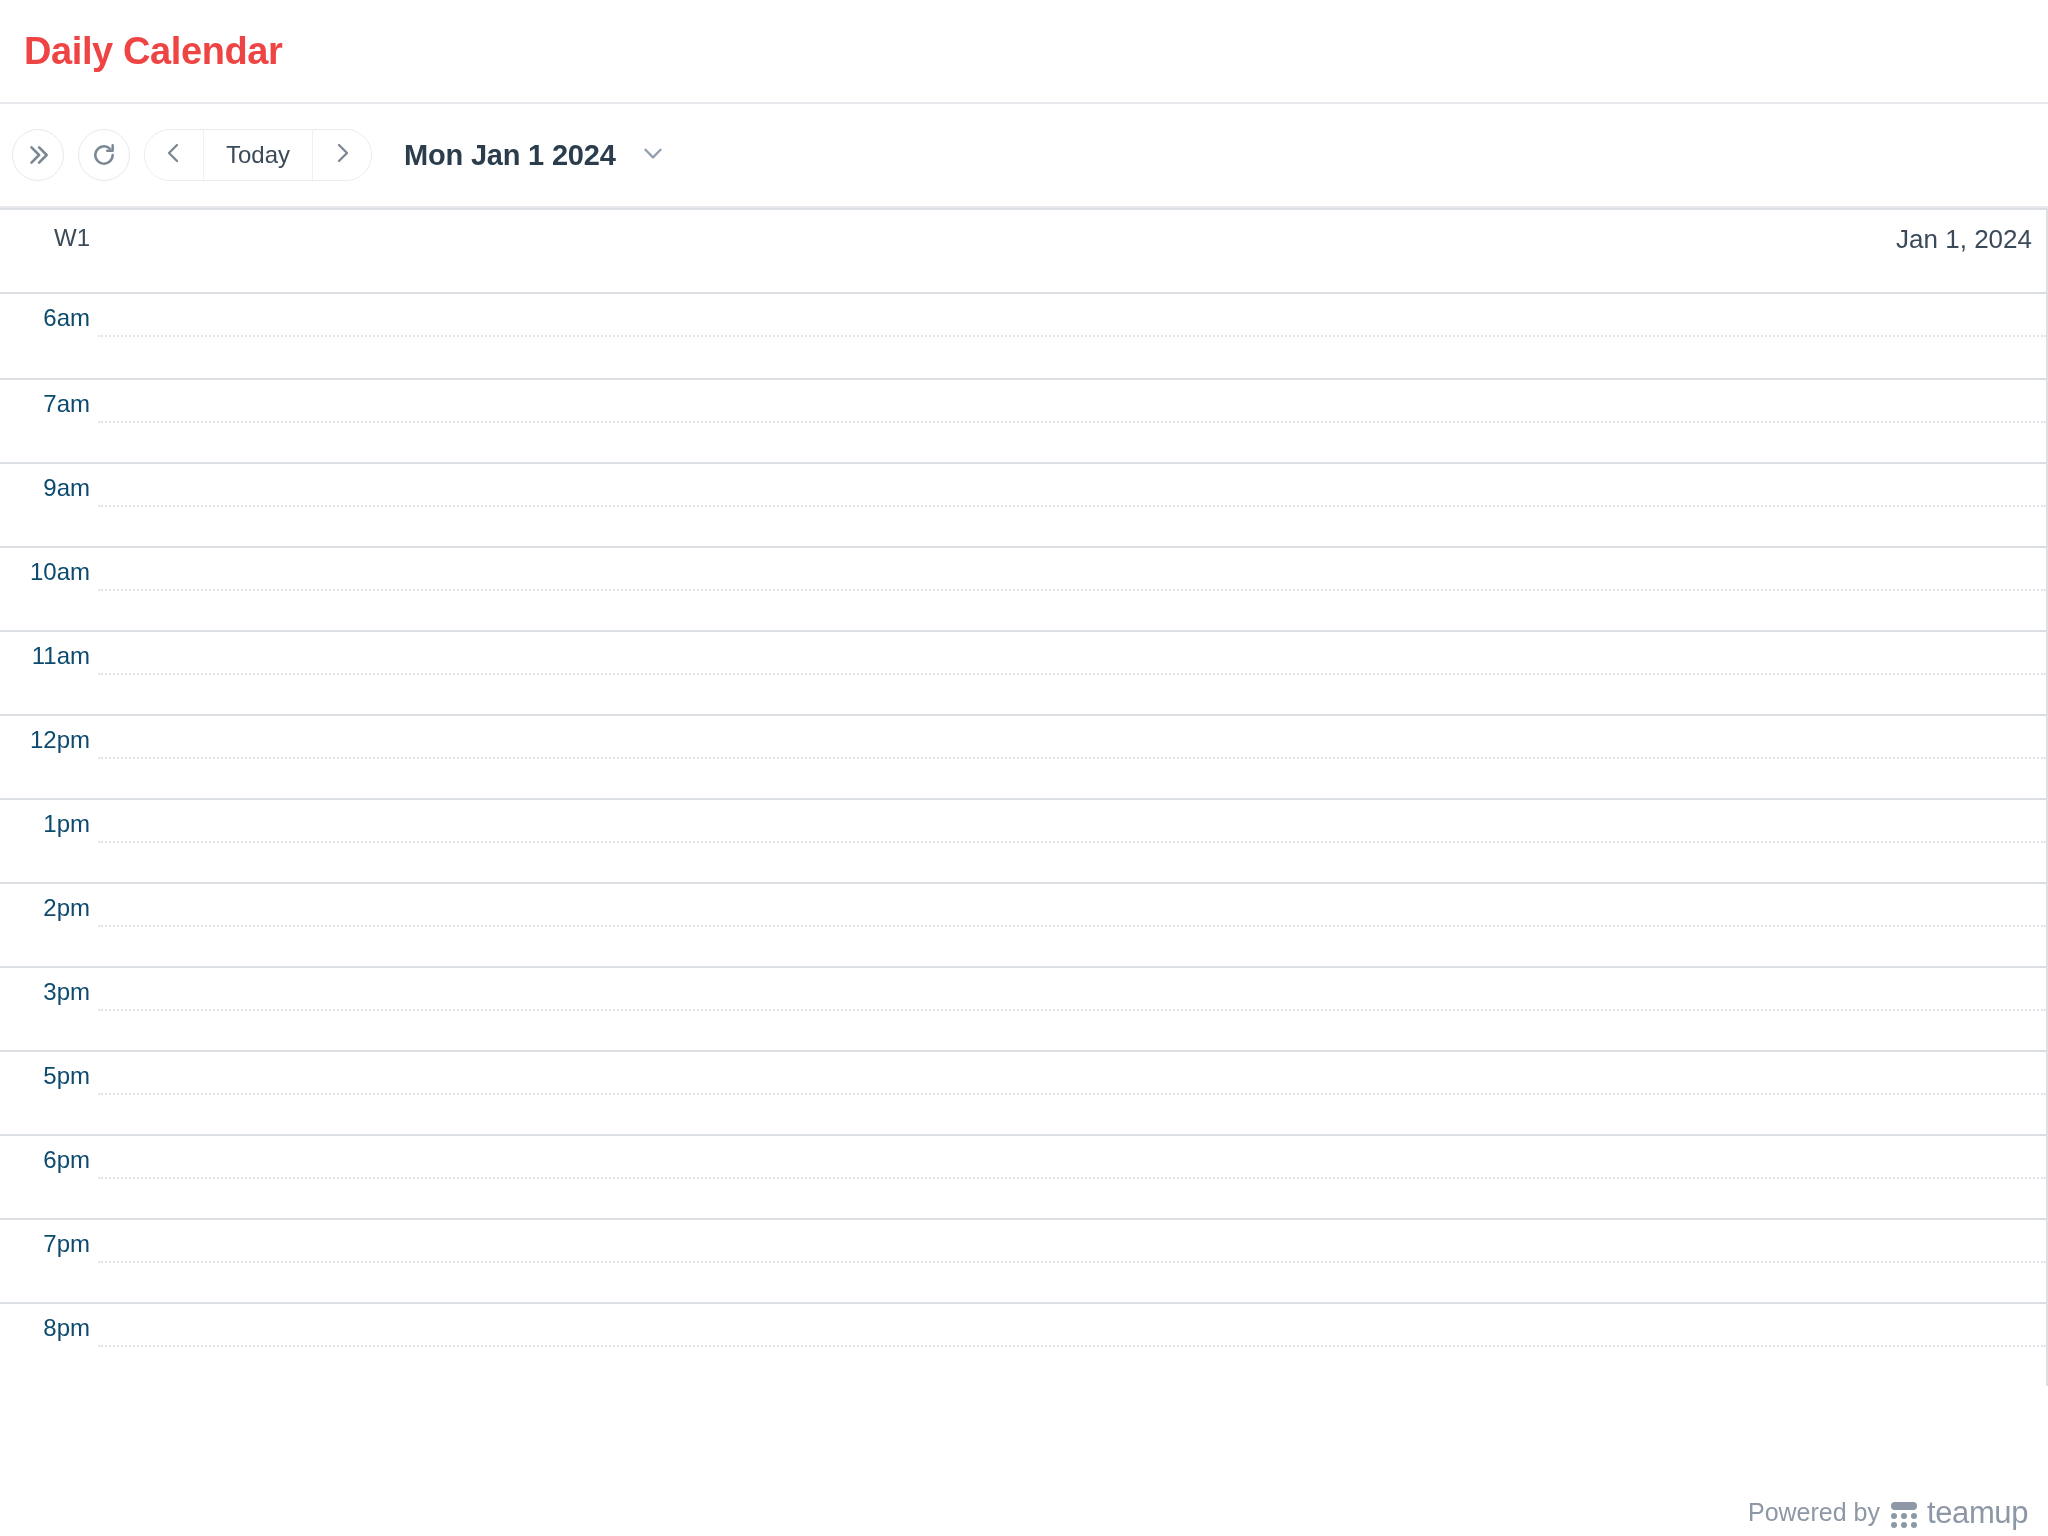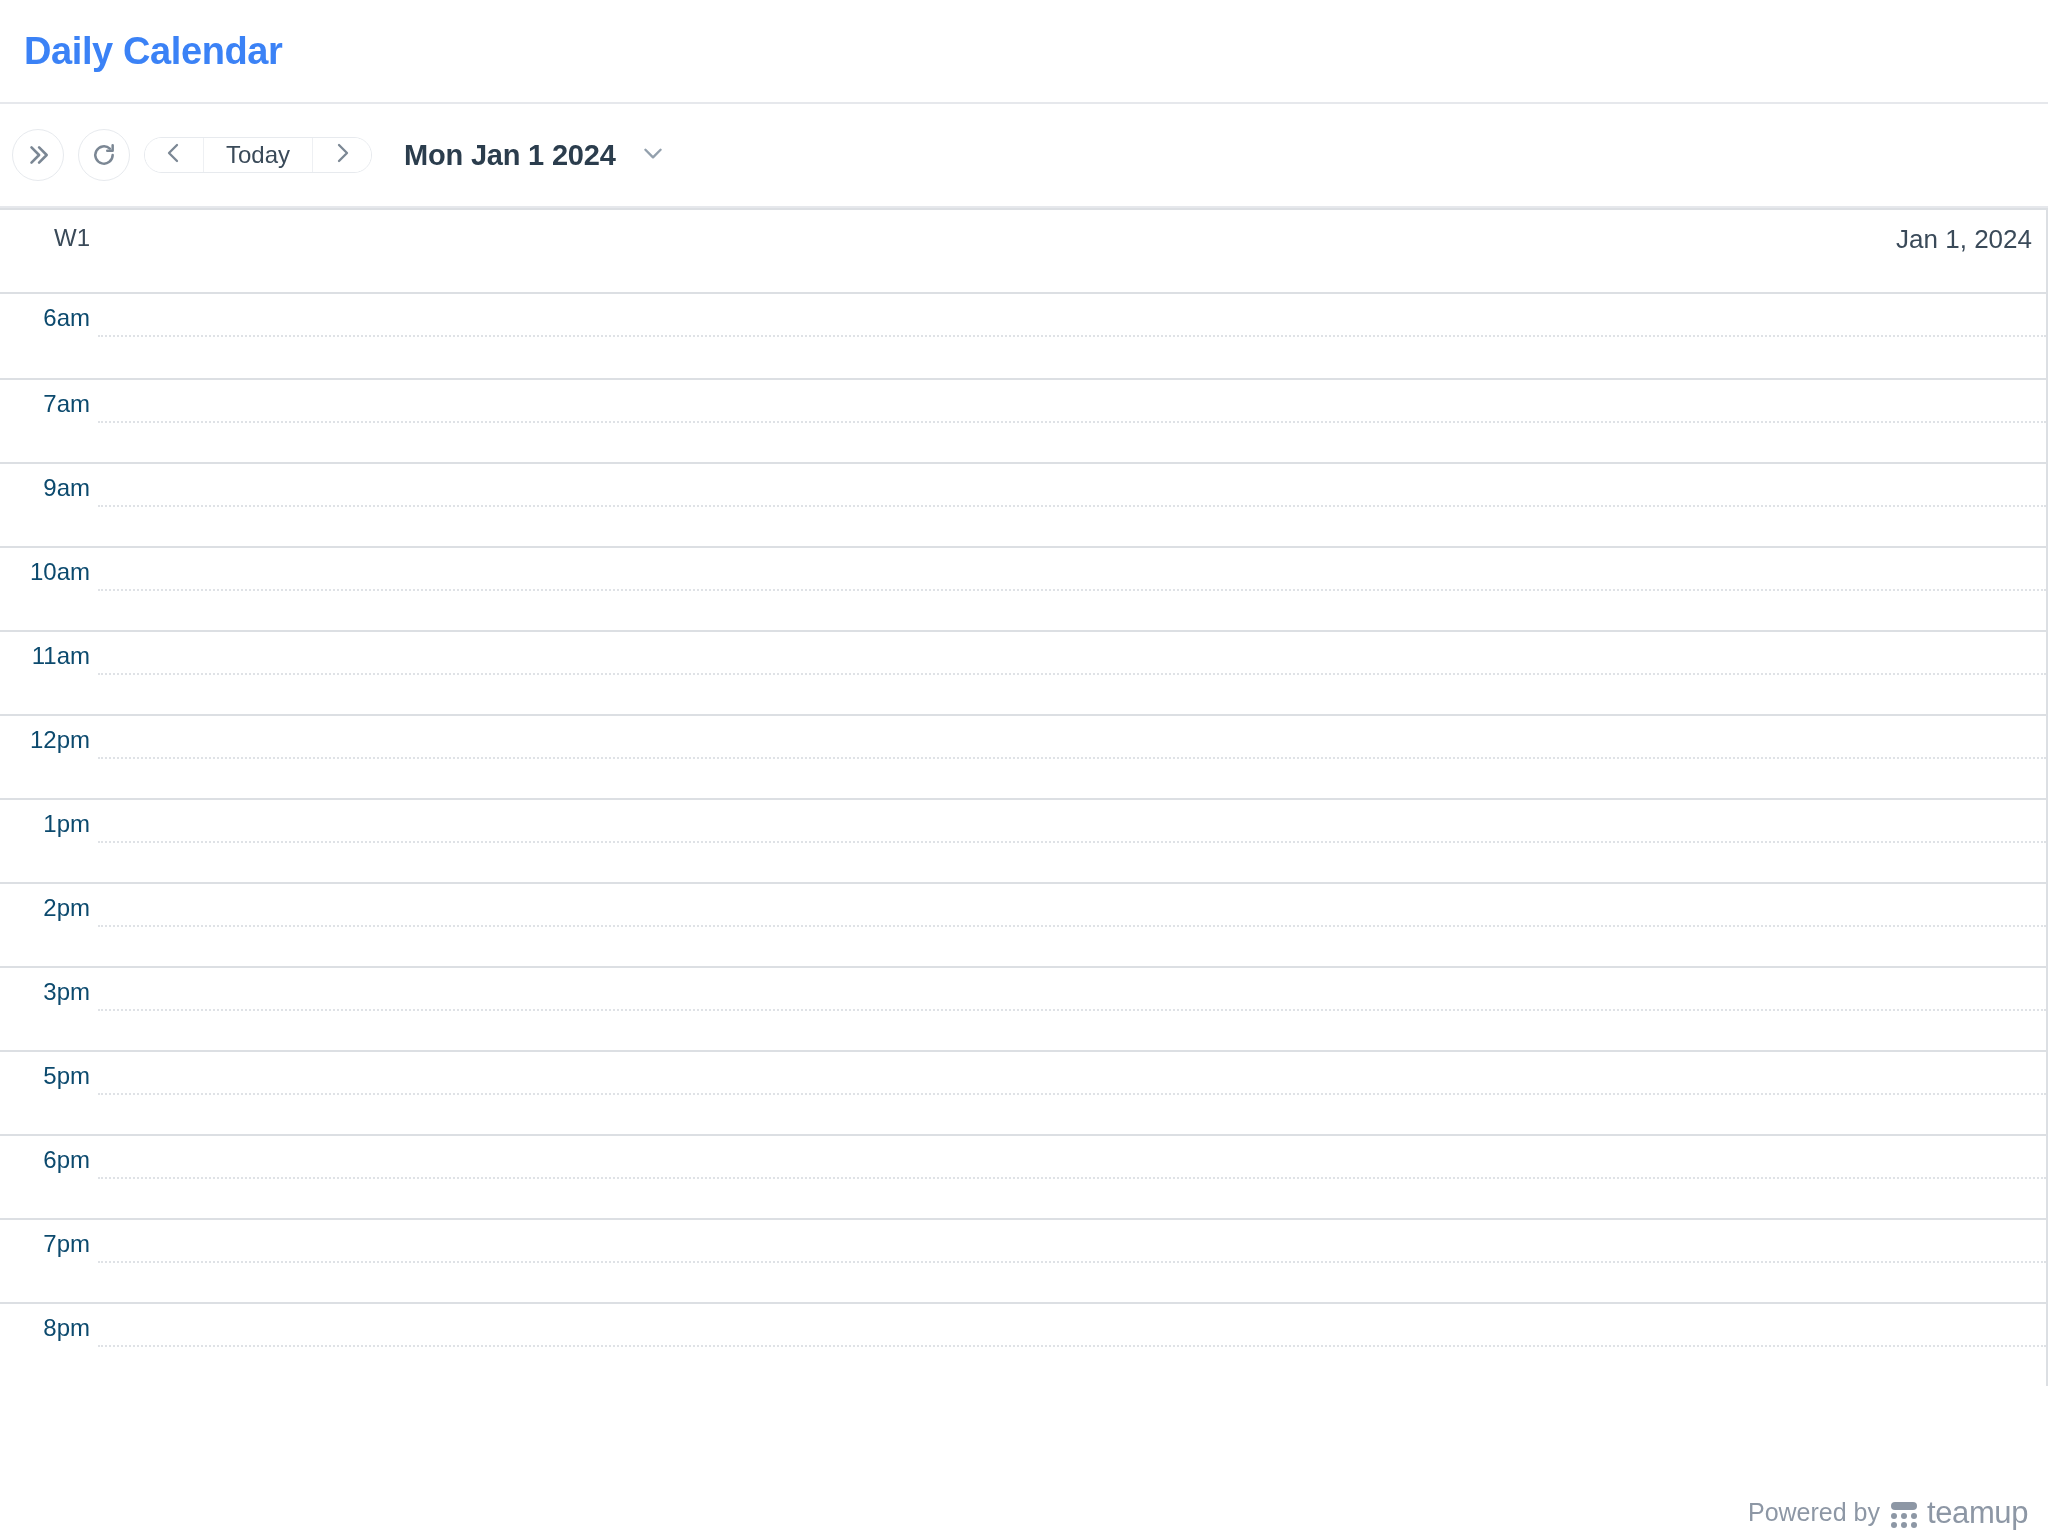--- a/index.html
+++ b/index.html
@@ -26,21 +26,21 @@
     display: flex;
     align-items: center;
     padding: 0 24px;
     border-bottom: 2px solid #e6e8ec;
     background: #fff;
   }
   .page-title {
     font-size: 38px;
     font-weight: bold;
     letter-spacing: -0.4px;
-    color: #3b82f6;
+    color: #ef4444;
     line-height: 1;
   }
 
   
   .toolbar {
     height: 104px;
     flex: 0 0 104px;
     display: flex;
     align-items: center;
     padding: 0 12px;
@@ -53,21 +53,21 @@
     border-radius: 50%;
     border: 1.6px solid #e7eaee;
     background: #fff;
     display: flex; align-items: center; justify-content: center;
     cursor: pointer;
     flex: 0 0 auto;
   }
   .round-btn svg { display: block; }
 
   .nav-pill {
-    height: 36px;
+    height: 52px;
     border: 1.6px solid #e7eaee;
     border-radius: 26px;
     display: flex;
     align-items: stretch;
     background: #fff;
     overflow: hidden;
   }
   .nav-pill .seg {
     display: flex; align-items: center; justify-content: center;
     cursor: pointer;

